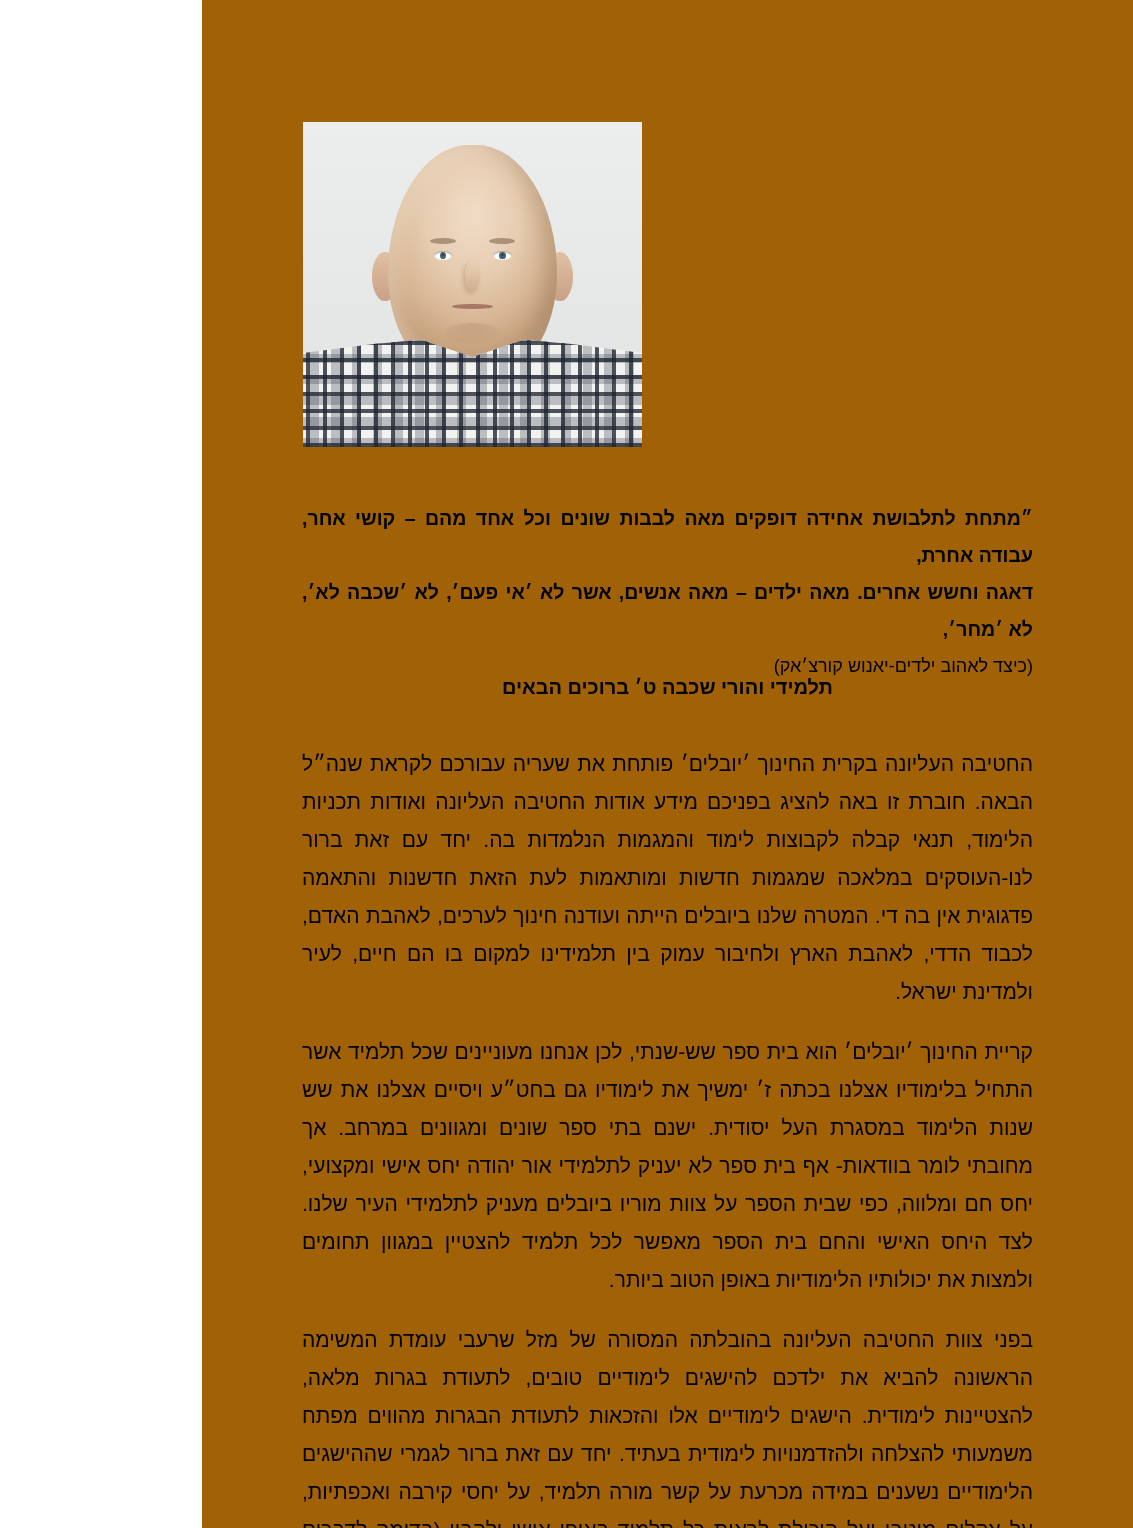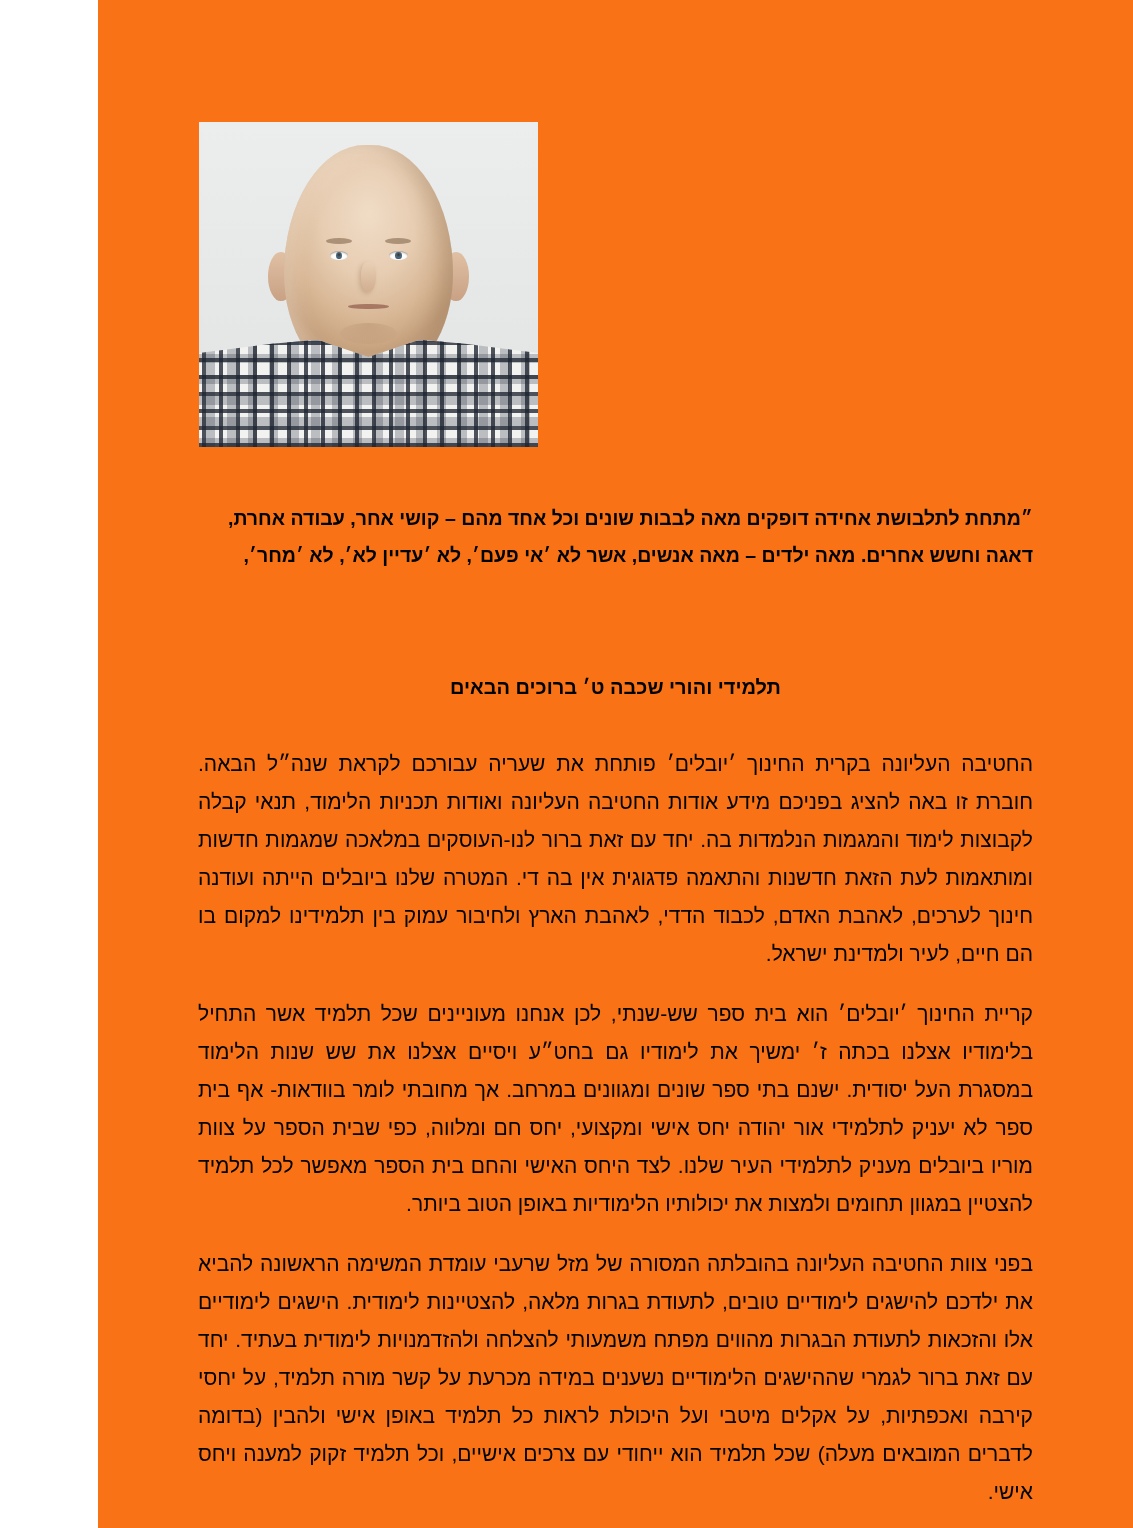--- a/index.html
+++ b/index.html
@@ -7,23 +7,23 @@
     margin: 0;
     padding: 0;
     background: #ffffff;
   }
   body {
     font-family: "Liberation Sans", "DejaVu Sans", sans-serif;
     color: #000000;
   }
   .page {
     position: relative;
-    width: 1035px;
+    width: 931px;
     height: 1528px;
-    background: #f97316;
+    background: #a16207;
     overflow: hidden;
     box-sizing: border-box;
   }
 
   
   .photo-wrap {
     position: absolute;
     left: 101px;
     top: 122px;
     width: 339px;
@@ -235,22 +235,23 @@
         <div class="nose"></div>
         <div class="mouth"></div>
         <div class="chin-shadow"></div>
       </div>
       <div class="shirt"></div>
     </div>
   </div>
 
   <div class="quote">
     <span class="quote-line">״מתחת לתלבושת אחידה דופקים מאה לבבות שונים וכל אחד מהם – קושי אחר, עבודה אחרת,</span>
-    <span class="quote-line">דאגה וחשש אחרים. מאה ילדים – מאה אנשים, אשר לא ׳אי פעם׳, לא ׳עדיין לא׳, לא ׳מחר׳,</span>
+    <span class="quote-line">דאגה וחשש אחרים. מאה ילדים – מאה אנשים, אשר לא ׳אי פעם׳, לא ׳שכבה לא׳, לא ׳מחר׳,</span>
     <span class="quote-line last">
+      <span class="attrib">(כיצד לאהוב ילדים-יאנוש קורצ׳אק)</span>
     </span>
   </div>
 
   <div class="heading">תלמידי והורי שכבה ט׳ ברוכים הבאים</div>
 
   <div class="body-text">
     <p>החטיבה העליונה בקרית החינוך ׳יובלים׳ פותחת את שעריה עבורכם לקראת שנה״ל הבאה. חוברת זו באה להציג בפניכם מידע אודות החטיבה העליונה ואודות תכניות הלימוד, תנאי קבלה לקבוצות לימוד והמגמות הנלמדות בה. יחד עם זאת ברור לנו-העוסקים במלאכה שמגמות חדשות ומותאמות לעת הזאת חדשנות והתאמה פדגוגית אין בה די. המטרה שלנו ביובלים הייתה ועודנה חינוך לערכים, לאהבת האדם, לכבוד הדדי, לאהבת הארץ ולחיבור עמוק בין תלמידינו למקום בו הם חיים, לעיר ולמדינת ישראל.</p>
     <p>קריית החינוך ׳יובלים׳ הוא בית ספר שש-שנתי, לכן אנחנו מעוניינים שכל תלמיד אשר התחיל בלימודיו אצלנו בכתה ז׳ ימשיך את לימודיו גם בחט״ע ויסיים אצלנו את שש שנות הלימוד במסגרת העל יסודית. ישנם בתי ספר שונים ומגוונים במרחב. אך מחובתי לומר בוודאות- אף בית ספר לא יעניק לתלמידי אור יהודה יחס אישי ומקצועי, יחס חם ומלווה, כפי שבית הספר על צוות מוריו ביובלים מעניק לתלמידי העיר שלנו. לצד היחס האישי והחם בית הספר מאפשר לכל תלמיד להצטיין במגוון תחומים ולמצות את יכולותיו הלימודיות באופן הטוב ביותר.</p>
     <p>בפני צוות החטיבה העליונה בהובלתה המסורה של מזל שרעבי עומדת המשימה הראשונה להביא את ילדכם להישגים לימודיים טובים, לתעודת בגרות מלאה, להצטיינות לימודית. הישגים לימודיים אלו והזכאות לתעודת הבגרות מהווים מפתח משמעותי להצלחה ולהזדמנויות לימודית בעתיד. יחד עם זאת ברור לגמרי שההישגים הלימודיים נשענים במידה מכרעת על קשר מורה תלמיד, על יחסי קירבה ואכפתיות, על אקלים מיטבי ועל היכולת לראות כל תלמיד באופן אישי ולהבין (בדומה לדברים המובאים מעלה) שכל תלמיד הוא ייחודי עם צרכים אישיים, וכל תלמיד זקוק למענה ויחס אישי.</p>
   </div>

